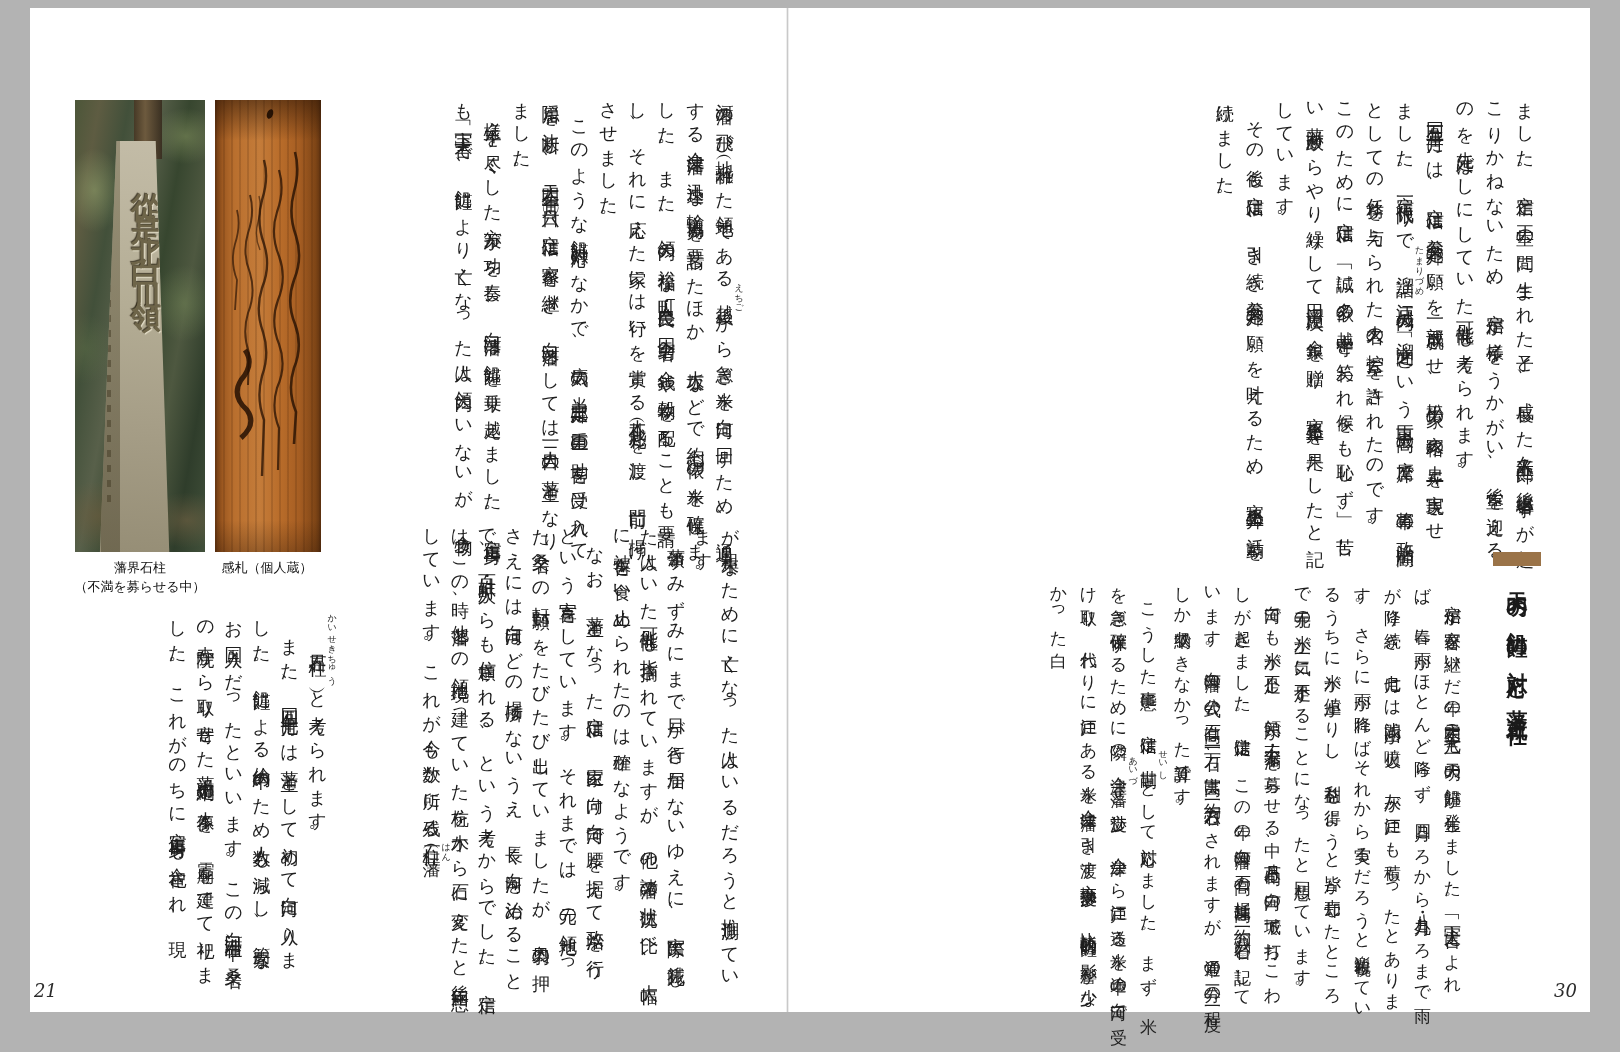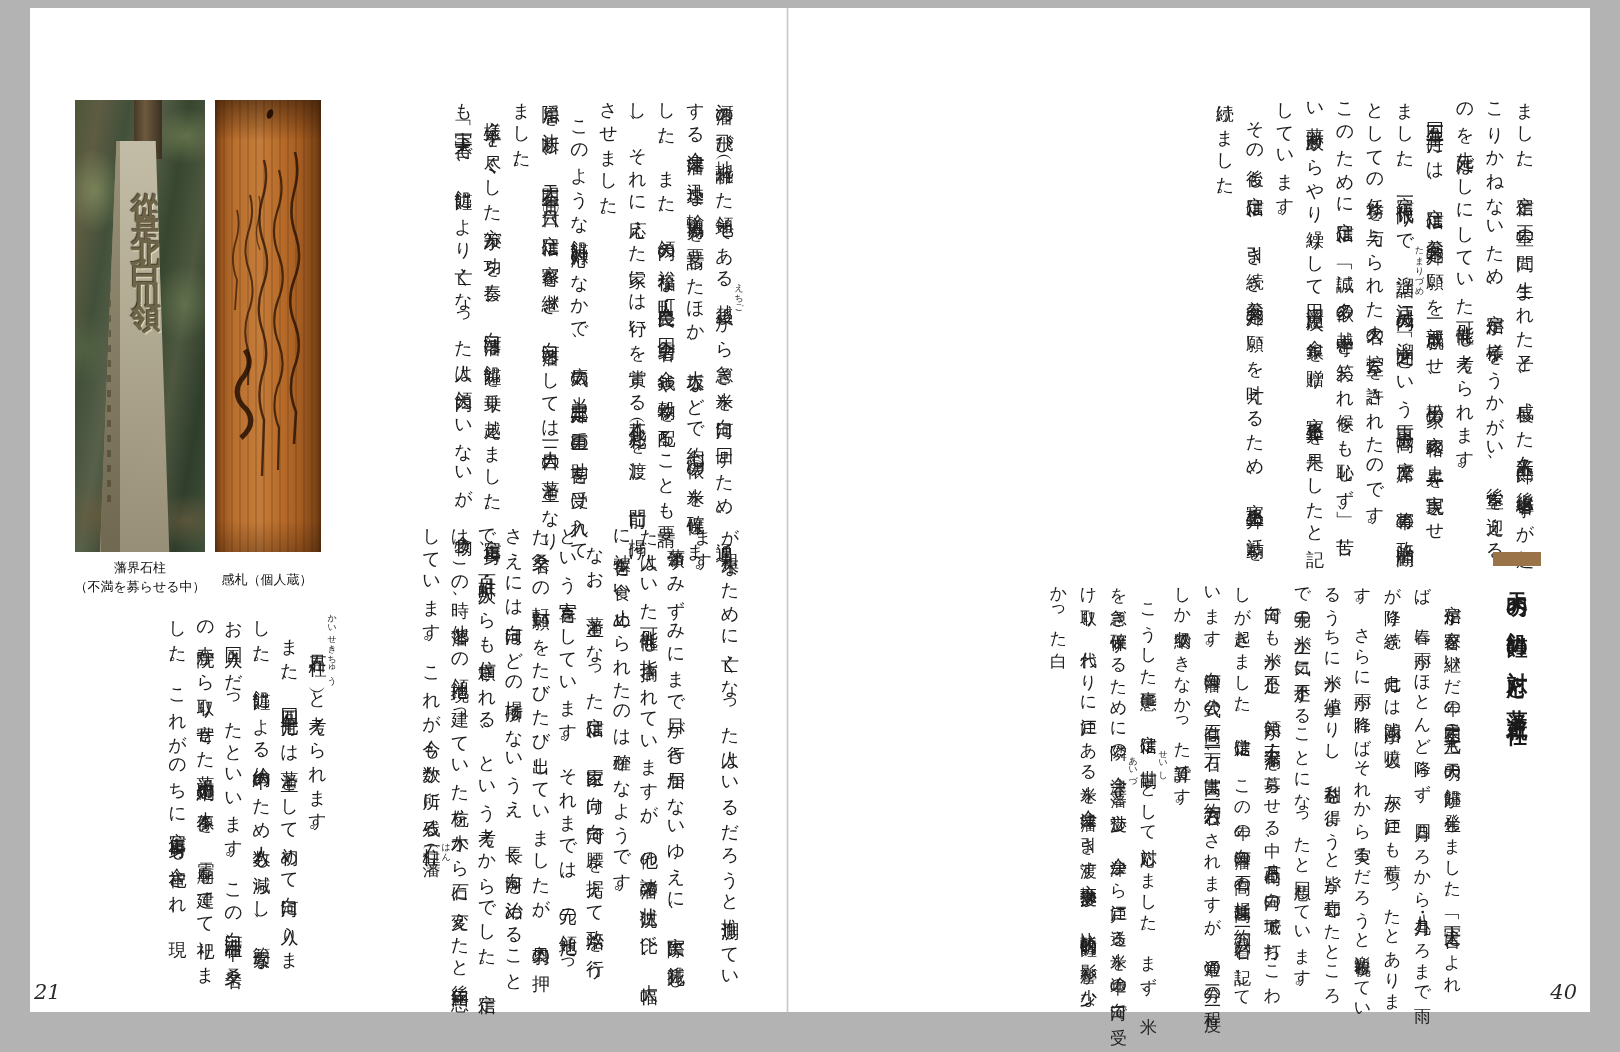--- a/index.html
+++ b/index.html
@@ -60,24 +60,24 @@
       linear-gradient(180deg, rgba(42,20,5,.55), rgba(42,20,5,0) 9%),
       linear-gradient(0deg,  rgba(42,20,5,.3),  rgba(42,20,5,0) 7%),
       repeating-linear-gradient(90deg, rgba(70,34,9,.18) 0 2px, rgba(0,0,0,0) 2px 8px),
       linear-gradient(90deg,#6e3a12 0%,#9c5820 7%,#b96f2e 18%,#c47c3a 42%,#b86c2a 62%,#a55d22 80%,#7e4516 95%,#5e3210 100%);}
   #photo2 svg{position:absolute;left:0;top:0;}
 
   
   .caption{position:absolute;text-align:center;font-family:Liberation Sans, sans-serif;
            font-size:13px;line-height:19px;color:#111;}
   #cap1{left:30px;top:550px;width:160px;}
-  #cap2{left:177px;top:550px;width:120px;margin-top:12px;}
+  #cap2{left:177px;top:550px;width:120px;}
 
   
-  .pagenum{position:absolute;font-style:italic;font-size:21px;color:#2b2b2b;
+  .pagenum{position:absolute;font-style:italic;font-size:18px;color:#2b2b2b;
            font-family:"DejaVu Serif","Liberation Serif",serif;}
   #pn21{left:4px;top:972px;}
   #pn20{right:13px;top:972px;}
 </style>
 </head>
 <body>
 
 <div class="frame">
   <div class="spread">
 
@@ -91,21 +91,21 @@
       <div class="bar"></div>
       <span class="title">天明の飢饉の対応と藩主就任</span>
     </div>
 
     <div class="vtext" id="blockB">
         <p class="indent">定信が家督を継いだ年の天明三年（一七八三）、天明の飢饉が発生しました。「宇下人言」によれば、春に雨がほとんど降らず、四月ころから八・九月ころまで雨が降り続き、七月には浅間山が噴火し、灰が江戸にも積もったとあります。さらに雨が降ればそれから実るだろうと楽観視しているうちに米が値上がりし、利益を得ようと皆が売却したところで手元の米が一気に不足することになったと回想しています。</p>
         <p class="indent">白河でも米が不足し、領民が不安・不満を募らせる中、八月下旬に白河の城下で打ちこわしが起きました。定信は、この年の白河藩の石高の損耗高は約一〇万八〇〇〇石と記しています。白河藩の公式の石高は一一万石、実高は約一六万石とされますが、通常の三分の一程度しか収納できなかった計算です。</p>
         <p class="indent">こうした事態に、定信は<ruby>世嗣<rt>せいし</rt></ruby>として対応しました。まず、米を急ぎ確保するために隣の<ruby>会津<rt>あいづ</rt></ruby>藩と交渉し、会津から江戸に送る米を途中の白河で受け取り、代わりに江戸にある米を会津藩に引き渡す交換交渉や、比較的飢饉の影響が少なかった白</p>
       </div>
 
-    <div class="pagenum" id="pn20">40</div>
+    <div class="pagenum" id="pn20">30</div>
 
     <div class="photo" id="photo1">
       <div class="trunk"></div>
       <div class="pillar">
         <div class="pillar-face"></div>
         <div class="side-marks"></div>
         <span class="pillar-text">從是北白川領</span>
       </div>
     </div>
 

